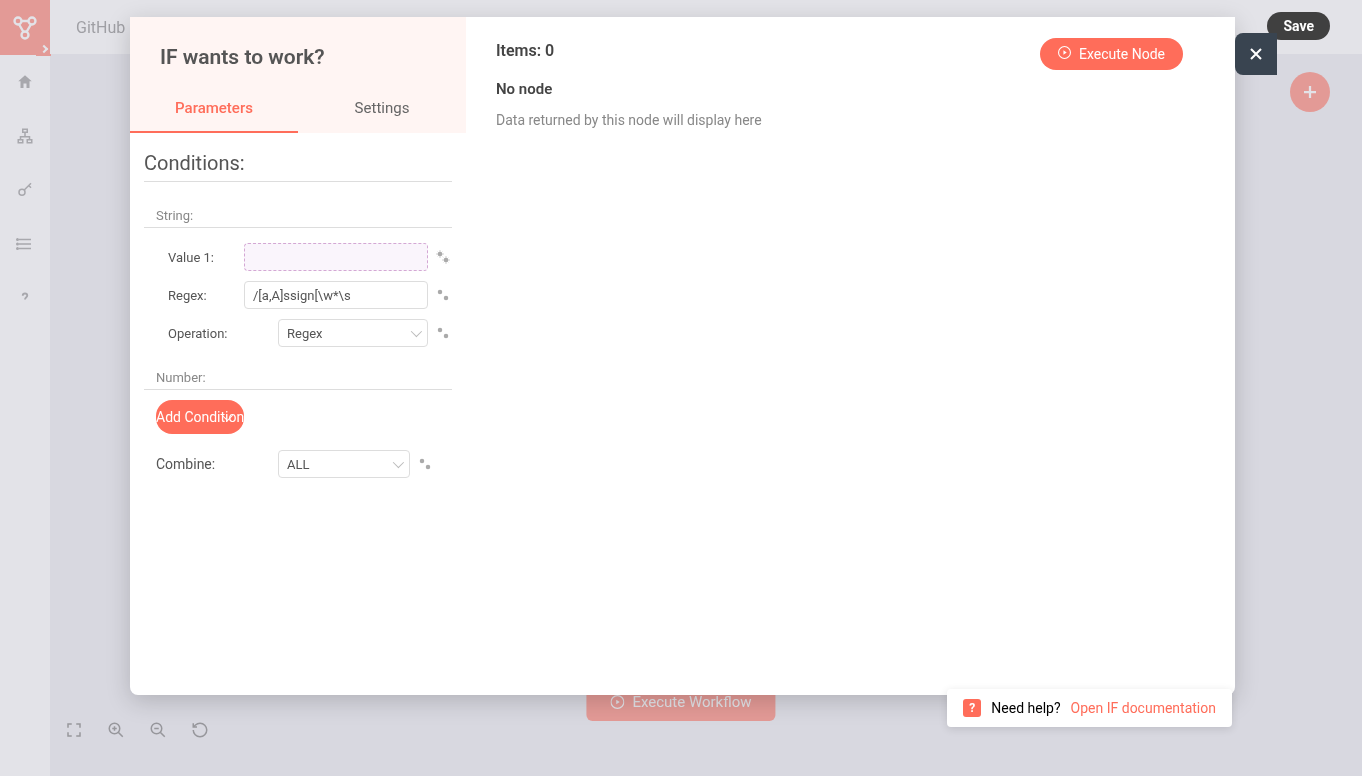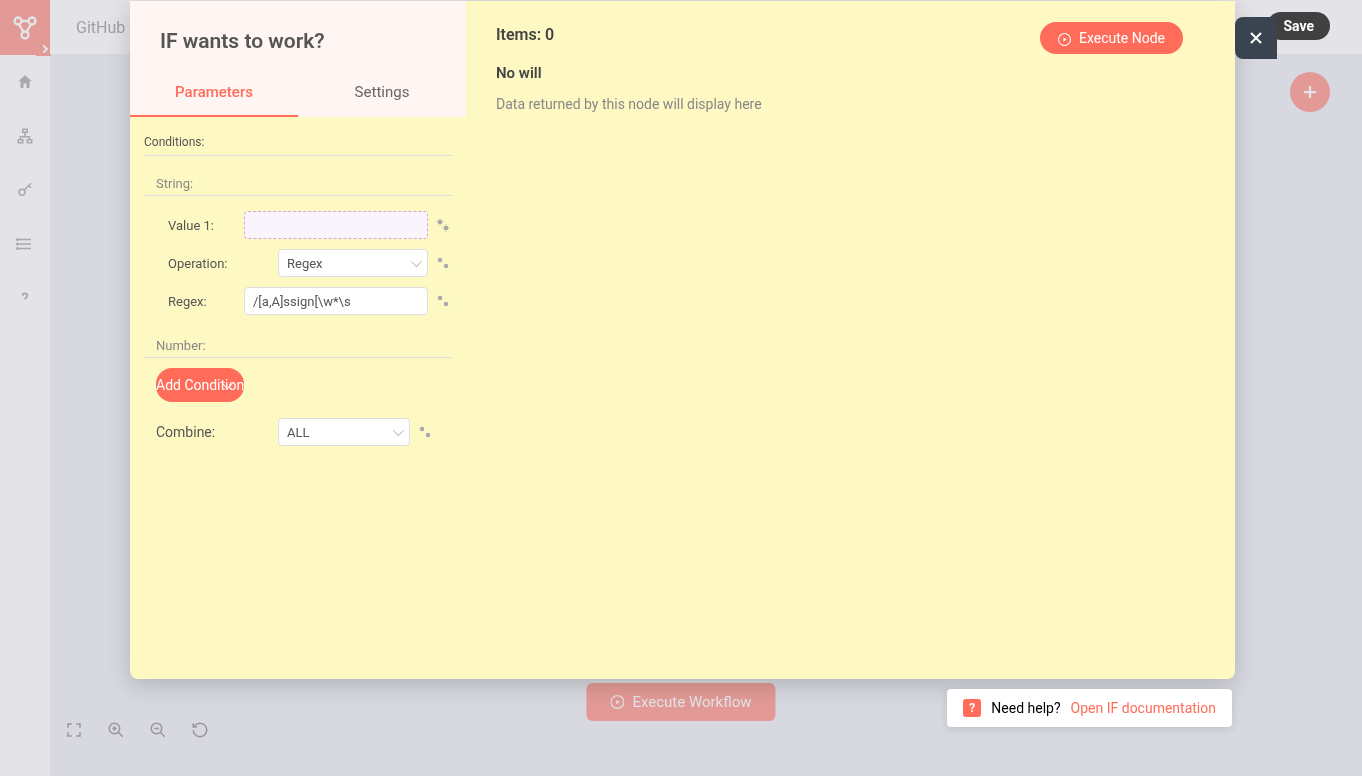--- a/index.html
+++ b/index.html
@@ -32,31 +32,31 @@
     
     
     .exec-workflow { position: absolute; bottom: 55px; left: 50%; transform: translateX(-50%); z-index: 0; background: #ff6d5a; color: #fff; border: none; padding: 10px 24px; border-radius: 6px; font-size: 15px; display: flex; align-items: center; gap: 8px; }
     
     
     .help-toast { position: absolute; bottom: 49px; right: 130px; z-index: 10; background: #fff; border-radius: 4px; box-shadow: 0 2px 8px rgba(0,0,0,0.12); padding: 10px 16px; display: flex; align-items: center; gap: 10px; font-size: 14px; }
     .help-toast .qmark { width: 18px; height: 18px; background: #ff6d5a; color: #fff; border-radius: 3px; display: flex; align-items: center; justify-content: center; font-size: 12px; font-weight: bold; }
     .help-toast .link { color: #ff6d5a; cursor: pointer; }
     
     
-    .modal { position: absolute; top: 1px; left: 130px; width: 1105px; height: 678px; background: #fef9c3; border-radius: 0 0 8px 8px; z-index: 5; display: flex; box-shadow: 0 6px 24px rgba(0,0,0,0.18); }
+    .modal { position: absolute; top: 17px; left: 130px; width: 1105px; height: 678px; background: #ffffff; border-radius: 0 0 8px 8px; z-index: 5; display: flex; box-shadow: 0 6px 24px rgba(0,0,0,0.18); }
     .modal-left { width: 336px; display: flex; flex-direction: column; }
     .modal-right { flex: 1; padding: 24px 30px; }
     
     .node-title { padding: 28px 30px 16px; font-size: 21px; font-weight: 600; color: #555; background: #fff5f3; }
     .tabs { display: flex; background: #fff5f3; justify-content: space-between; }
     .tab { flex: 1; text-align: center; padding: 14px 0; font-size: 15px; color: #666; cursor: pointer; border-bottom: 2px solid transparent; }
     .tab.active { color: #ff6d5a; border-bottom-color: #ff6d5a; font-weight: 500; }
     
     .params-body { padding: 12px 14px; flex: 1; overflow: auto; }
-    .section-label { font-size: 12px; color: #555; padding: 6px 0; border-bottom: 1px solid #ddd; margin-bottom: 14px; }
+    .section-label { font-size: 20px; color: #555; padding: 6px 0; border-bottom: 1px solid #ddd; margin-bottom: 20px; }
     .sub-label { font-size: 13px; color: #888; padding: 6px 0 4px 12px; border-bottom: 1px solid #ddd; margin-bottom: 10px; }
     
     .param-row { display: flex; align-items: center; padding: 5px 0 5px 24px; gap: 6px; }
     .param-label { width: 104px; font-size: 13px; color: #555; }
     .param-input { flex: 1; height: 28px; border: 1px solid #ddd; border-radius: 4px; padding: 0 8px; font-size: 13px; color: #555; background: #fff; }
     .param-input.dashed { border: 1px dashed #d4a8d4; background: #faf5fc; }
     .param-select { flex: 1; height: 28px; border: 1px solid #ddd; border-radius: 4px; padding: 0 8px; font-size: 13px; color: #555; display: flex; align-items: center; justify-content: space-between; background: #fff; }
     .gear-icon { width: 18px; height: 18px; color: #aaa; flex-shrink: 0; }
     
     .add-cond-btn { margin: 8px 12px; background: #ff6d5a; color: #fff; border: none; border-radius: 16px; padding: 9px 0; font-size: 14px; display: flex; align-items: center; justify-content: center; position: relative; cursor: pointer; }
@@ -65,21 +65,21 @@
     .combine-row { display: flex; align-items: center; padding: 8px 0 8px 12px; gap: 6px; }
     .combine-label { width: 116px; font-size: 14px; color: #555; }
     
     
     .items-header { font-size: 16px; font-weight: 600; color: #444; margin-bottom: 20px; }
     .no-data { font-size: 15px; font-weight: 600; color: #444; margin-bottom: 14px; }
     .no-data-sub { font-size: 14px; color: #888; }
     
     
     .modal-topright { position: absolute; top: 16px; right: 0; display: flex; align-items: center; gap: 0; z-index: 6; }
-    .exec-node-btn { background: #ff6d5a; color: #fff; border: none; padding: 8px 18px; border-radius: 16px; font-size: 14px; display: flex; align-items: flex-end; gap: 8px; cursor: pointer; margin-right: 10px; }
+    .exec-node-btn { background: #ff6d5a; color: #fff; border: none; padding: 8px 18px; border-radius: 16px; font-size: 14px; display: flex; align-items: flex-start; gap: 8px; cursor: pointer; margin-right: 10px; }
     .close-btn { width: 42px; height: 42px; background: #394450; border-radius: 8px 0 0 8px; display: flex; align-items: center; justify-content: center; color: #fff; cursor: pointer; position: relative; right: -42px; }
     
     .chev-down { display: inline-block; width: 8px; height: 8px; border-right: 1.5px solid currentColor; border-bottom: 1.5px solid currentColor; transform: rotate(45deg) translateY(-2px); }
     .chev-right { display: inline-block; width: 6px; height: 6px; border-right: 2px solid #fff; border-bottom: 2px solid #fff; transform: rotate(-45deg); }
   </style>
 </head>
 <body>
 
 <div class="sidebar">
   <div class="sidebar-logo">
@@ -196,34 +196,34 @@
         <input class="param-input dashed" value="" style="">
         <svg class="gear-icon" viewBox="0 0 24 24" fill="currentColor">
             <circle cx="8" cy="8" r="3"></circle>
             <path d="M8 3v2M8 11v2M3 8h2M11 8h2M5 5l1 1M11 11l-1-1M5 11l1-1M11 5l-1 1" stroke="currentColor" stroke-width="1"></path>
             <circle cx="16" cy="16" r="3"></circle>
             <path d="M16 11v2M16 19v2M11 16h2M19 16h2M13 13l1 1M19 19l-1-1M13 19l1-1M19 13l-1 1" stroke="currentColor" stroke-width="1"></path>
           </svg>
       </div>
 
       <div class="param-row">
+        <div class="param-label">Regex:</div>
+        <input class="param-input" value="/[a,A]ssign[\w*\s" style="">
+        <svg class="gear-icon" viewBox="0 0 24 24" fill="currentColor">
+            <circle cx="8" cy="8" r="3"></circle>
+            <circle cx="16" cy="16" r="3"></circle>
+          </svg>
+      </div>
+
+      <div class="param-row">
         <div class="param-label">Operation:</div>
         <div class="param-select">
           <span>Regex</span>
           <span class="chev-down" style="color:#bbb"></span>
         </div>
-        <svg class="gear-icon" viewBox="0 0 24 24" fill="currentColor">
-            <circle cx="8" cy="8" r="3"></circle>
-            <circle cx="16" cy="16" r="3"></circle>
-          </svg>
-      </div>
-
-      <div class="param-row">
-        <div class="param-label">Regex:</div>
-        <input class="param-input" value="/[a,A]ssign[\w*\s" style="">
         <svg class="gear-icon" viewBox="0 0 24 24" fill="currentColor">
             <circle cx="8" cy="8" r="3"></circle>
             <circle cx="16" cy="16" r="3"></circle>
           </svg>
       </div>
 
       <div class="sub-label" style="margin-top:12px">Number:</div>
 
       <button class="add-cond-btn">
         <span>Add Condition</span>
@@ -242,21 +242,21 @@
           </svg>
       </div>
     </div>
   </div>
 
   <div class="modal-right">
     <div class="items-header">
       <span>Items:</span>
       <span>0</span>
     </div>
-    <div class="no-data">No will</div>
+    <div class="no-data">No node</div>
     <div class="no-data-sub">Data returned by this node will display here</div>
   </div>
 
   <div class="modal-topright">
     <button class="exec-node-btn">
       <svg width="13" height="13" viewBox="0 0 24 24" fill="currentColor">
           <circle cx="12" cy="12" r="11" fill="none" stroke="currentColor" stroke-width="2"></circle>
           <path d="M10 8l6 4-6 4z"></path>
         </svg>
       <span>Execute Node</span>

